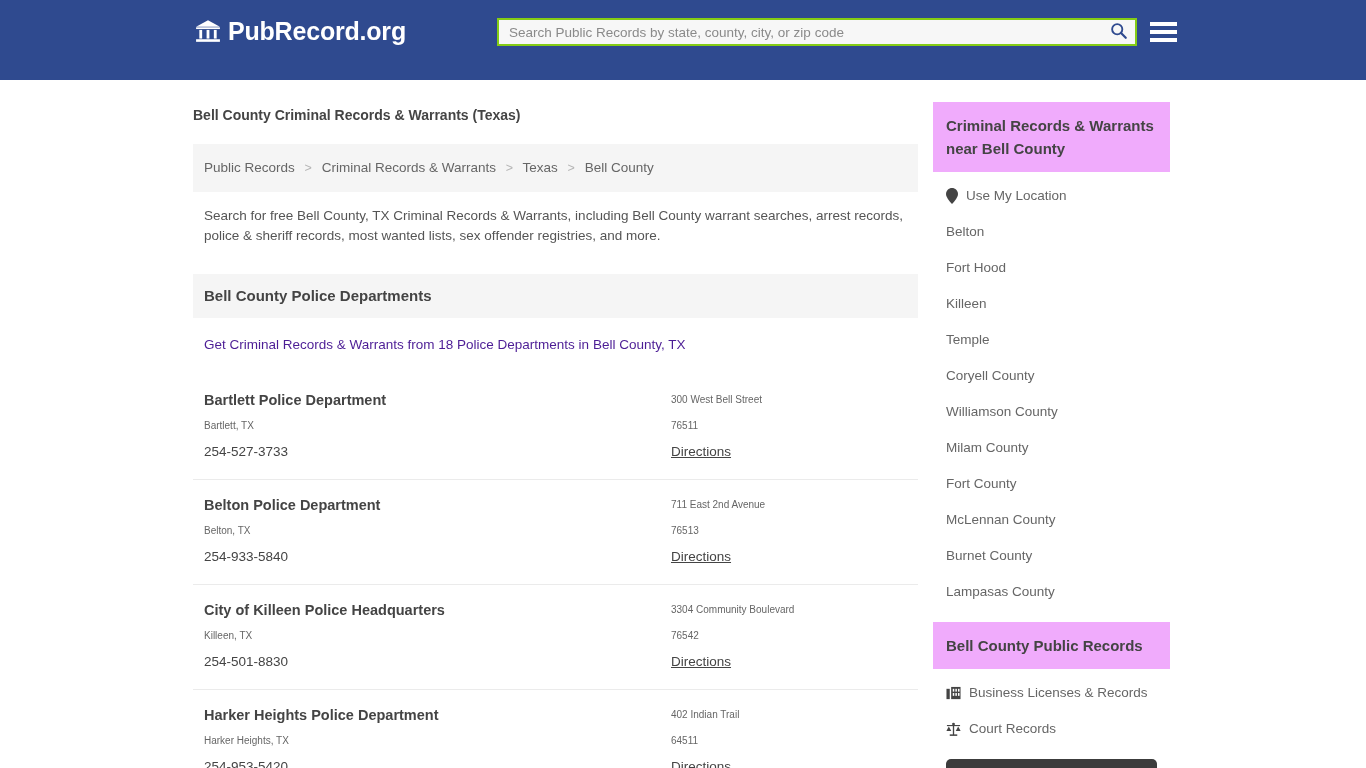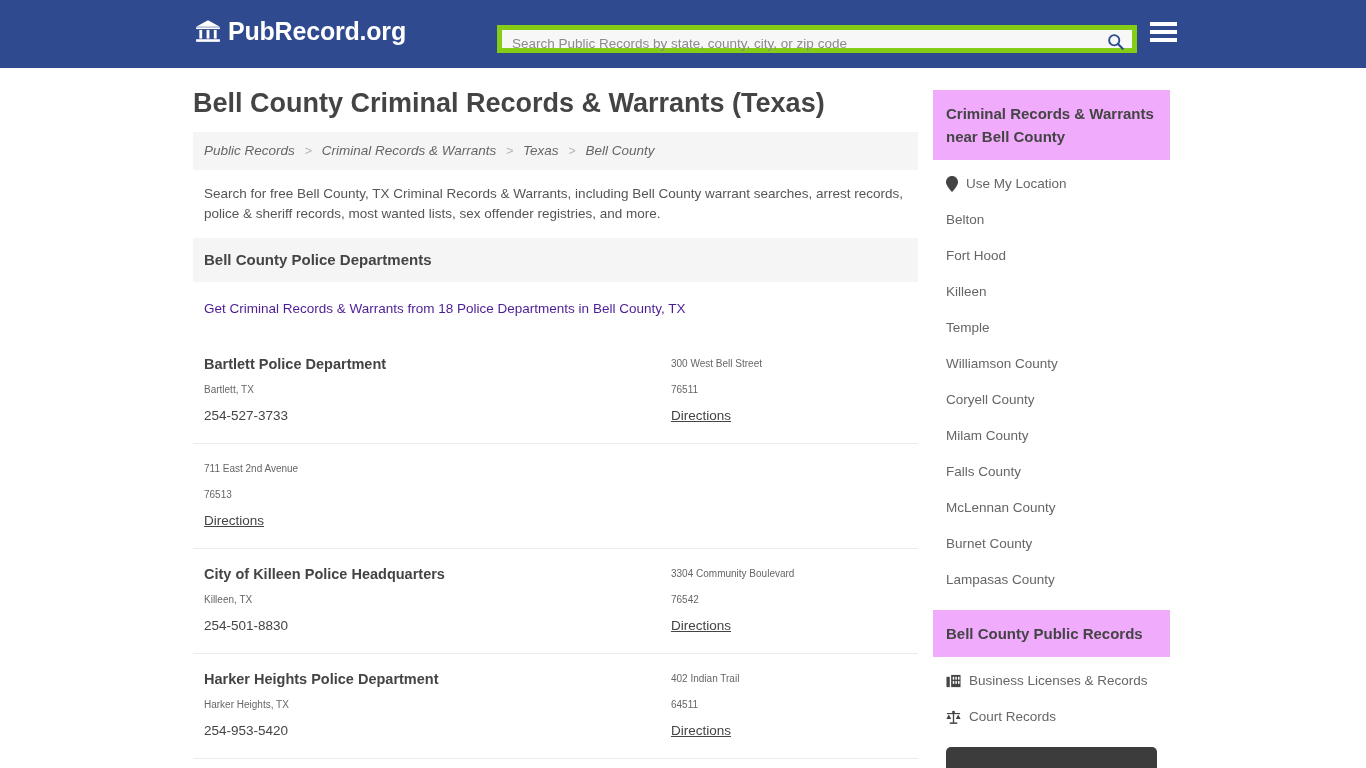--- a/index.html
+++ b/index.html
@@ -9,21 +9,21 @@
     width: 1366px;
     height: 768px;
     overflow: hidden;
     background: #ffffff;
     font-family: "Liberation Sans", sans-serif;
     -webkit-font-smoothing: antialiased;
   }
 
   
   .site-header {
-    height: 68px;
+    height: 80px;
     background: #2f4a8f;
     display: flex;
     align-items: center;
     position: relative;
   }
   .brand {
     position: absolute;
     left: 195px;
     top: 18px;
     display: flex;
@@ -39,23 +39,23 @@
     letter-spacing: -0.2px;
     line-height: 26px;
   }
   .search-wrap {
     position: absolute;
     left: 497px;
     top: 18px;
     width: 640px;
     height: 28px;
     background: #f7f7f7;
-    border: 5px solid #84cc16;
-    display: flex;
-    margin-top: 7px;
+    border: 2px solid #84cc16;
+    display: flex;
+    align-items: center;
   }
   .search-input {
     flex: 1;
     height: 26px;
     border: 0;
     outline: 0;
     background: transparent;
     padding: 0 10px;
     font-family: "Liberation Sans", sans-serif;
     font-size: 13.5px;
@@ -106,52 +106,51 @@
     padding-top: 22px;
     display: flex;
     gap: 15px;
   }
   .main-col { width: 725px; }
   .side-col { width: 237px; }
 
   
   .page-title {
     margin: 0 0 16px 0;
-    font-size: 27px;
+    font-size: 14px;
     font-weight: bold;
     color: #444444;
     line-height: 26px;
   }
 
   
   .breadcrumb {
     background: #f5f5f5;
     padding: 11px 11px;
     font-size: 13.5px;
     color: #666666;
-    line-height: 16px;
-    font-style: italic;
+    line-height: 26px;
   }
   .breadcrumb a {
     color: #666666;
     text-decoration: none;
   }
   .bc-sep {
     color: #b5b5b5;
     padding: 0 6px;
     font-size: 12.5px;
   }
 
   
   .intro {
     padding: 14px 11px 0 11px;
     font-size: 13.5px;
     color: #555555;
     line-height: 20px;
-    margin: 0 0 14px 0;
+    margin: 0 0 28px 0;
   }
 
   
   .section-head {
     background: #f5f5f5;
     padding: 12px 11px;
     font-size: 15px;
     font-weight: bold;
     color: #444444;
     line-height: 20px;
@@ -294,20 +293,25 @@
       <div id="listings">
           <div class="listing">
             <div class="listing-left">
               <a href="#" class="listing-name">Bartlett Police Department</a>
               <div class="listing-line">Bartlett, TX</div>
               <div class="listing-phone">254-527-3733</div>
             </div>
             <div class="listing-right"><div class="listing-line">300 West Bell Street</div><div class="listing-line">76511</div><a href="#" class="directions">Directions</a></div>
           </div>
           <div class="listing">
+            <div class="listing-left">
+              <a href="#" class="listing-name">Belton Police Department</a>
+              <div class="listing-line">Belton, TX</div>
+              <div class="listing-phone">254-933-5840</div>
+            </div>
             <div class="listing-right"><div class="listing-line">711 East 2nd Avenue</div><div class="listing-line">76513</div><a href="#" class="directions">Directions</a></div>
           </div>
           <div class="listing">
             <div class="listing-left">
               <a href="#" class="listing-name">City of Killeen Police Headquarters</a>
               <div class="listing-line">Killeen, TX</div>
               <div class="listing-phone">254-501-8830</div>
             </div>
             <div class="listing-right"><div class="listing-line">3304 Community Boulevard</div><div class="listing-line">76542</div><a href="#" class="directions">Directions</a></div>
           </div>
@@ -342,30 +346,30 @@
           <a class="side-item" href="#">
             <span class="lbl">Fort Hood</span>
           </a>
           <a class="side-item" href="#">
             <span class="lbl">Killeen</span>
           </a>
           <a class="side-item" href="#">
             <span class="lbl">Temple</span>
           </a>
           <a class="side-item" href="#">
+            <span class="lbl">Coryell County</span>
+          </a>
+          <a class="side-item" href="#">
             <span class="lbl">Williamson County</span>
           </a>
           <a class="side-item" href="#">
-            <span class="lbl">Coryell County</span>
-          </a>
-          <a class="side-item" href="#">
             <span class="lbl">Milam County</span>
           </a>
           <a class="side-item" href="#">
-            <span class="lbl">Falls County</span>
+            <span class="lbl">Fort County</span>
           </a>
           <a class="side-item" href="#">
             <span class="lbl">McLennan County</span>
           </a>
           <a class="side-item" href="#">
             <span class="lbl">Burnet County</span>
           </a>
           <a class="side-item" href="#">
             <span class="lbl">Lampasas County</span>
           </a>

